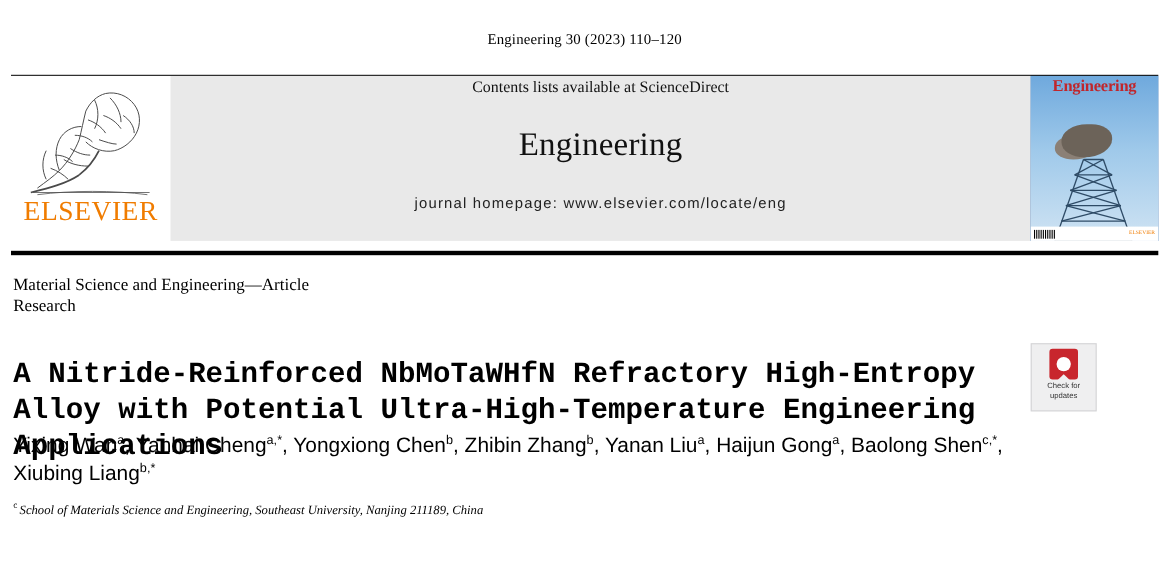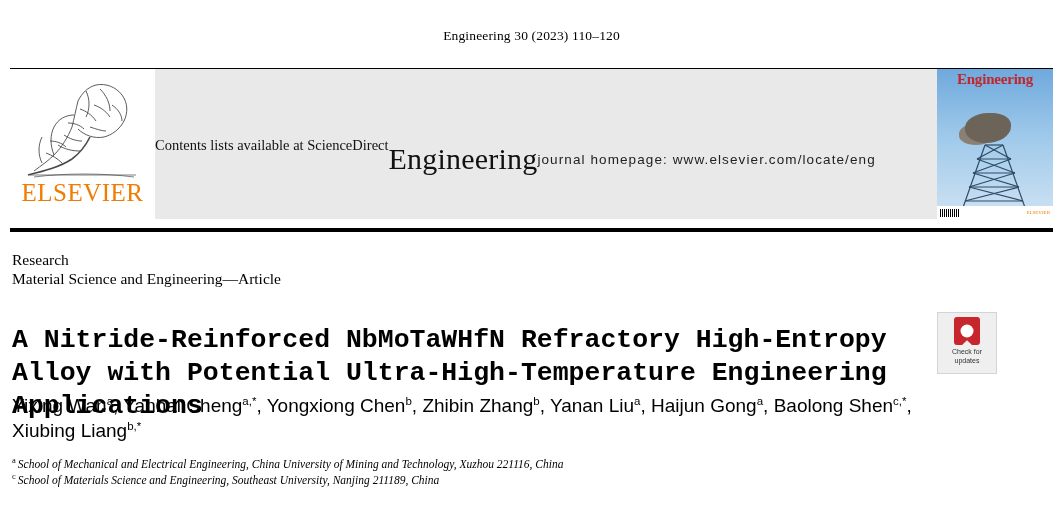--- a/index.html
+++ b/index.html
@@ -83,21 +83,21 @@
     margin-top: 1px;
     line-height: 1;
   }
 
   
   .journal-panel {
     flex: 1 1 auto;
     background: #e9e9e9;
     position: relative;
     display: flex;
-    flex-direction: row;
+    flex-direction: column;
     align-items: center;
     justify-content: flex-start;
     padding-top: 3px;
     box-sizing: border-box;
   }
   .contents-line {
     font-size: 14.5px;
     font-family: "Liberation Serif", serif;
     color: #111;
   }
@@ -409,34 +409,33 @@
           <span class="cover-elsevier">ELSEVIER</span>
         </div>
       </div>
 
     </div>
   </div>
 
   <div class="thick-rule"></div>
 
   <div class="article-type">
+    <div>Material Science and Engineering—Article</div>
     <div>Research</div>
-    <div>Material Science and Engineering—Article</div>
   </div>
 
   <h1 class="title">A Nitride-Reinforced NbMoTaWHfN Refractory High-Entropy Alloy with Potential Ultra-High-Temperature Engineering Applications</h1>
 
   <div class="crossmark">
     <div class="crossmark-mark"></div>
     <div class="crossmark-text">
       <span>Check for</span><br>
       <span>updates</span>
     </div>
   </div>
 
   <div class="authors"><span>Yixing Wan</span><sup>a</sup>, <span>Yanhai Cheng</span><sup>a,*</sup>, <span>Yongxiong Chen</span><sup>b</sup>, <span>Zhibin Zhang</span><sup>b</sup>, <span>Yanan Liu</span><sup>a</sup>, <span>Haijun Gong</span><sup>a</sup>, <span>Baolong Shen</span><sup>c,*</sup>, <span>Xiubing Liang</span><sup>b,*</sup></div>
 
   <div class="affiliations">
-      <div class="aff-row"><span class="aff-mark">a</span><span>School of Mechanical and Electrical Engineering, China University of Mining and Technology, Xuzhou 221116, China</span></div>
       <div class="aff-row"><span class="aff-mark">c</span><span>School of Materials Science and Engineering, Southeast University, Nanjing 211189, China</span></div>
     </div>
 
 </div>
 
 </body></html>

